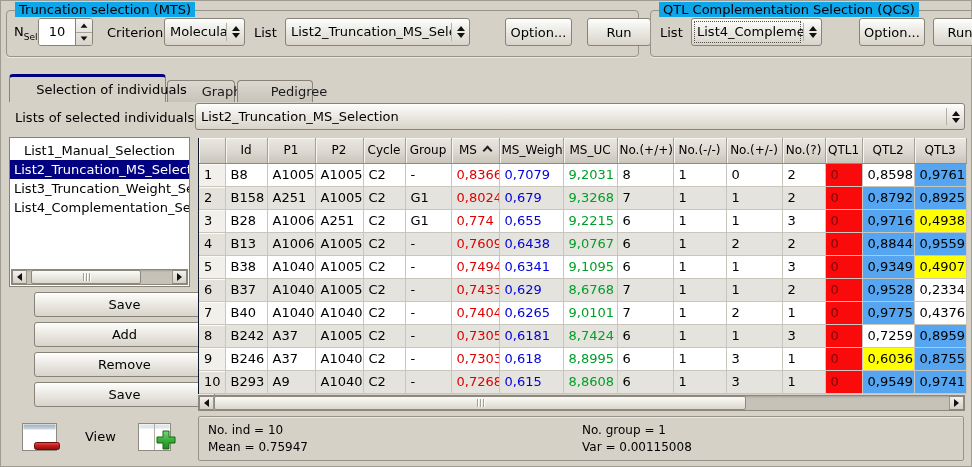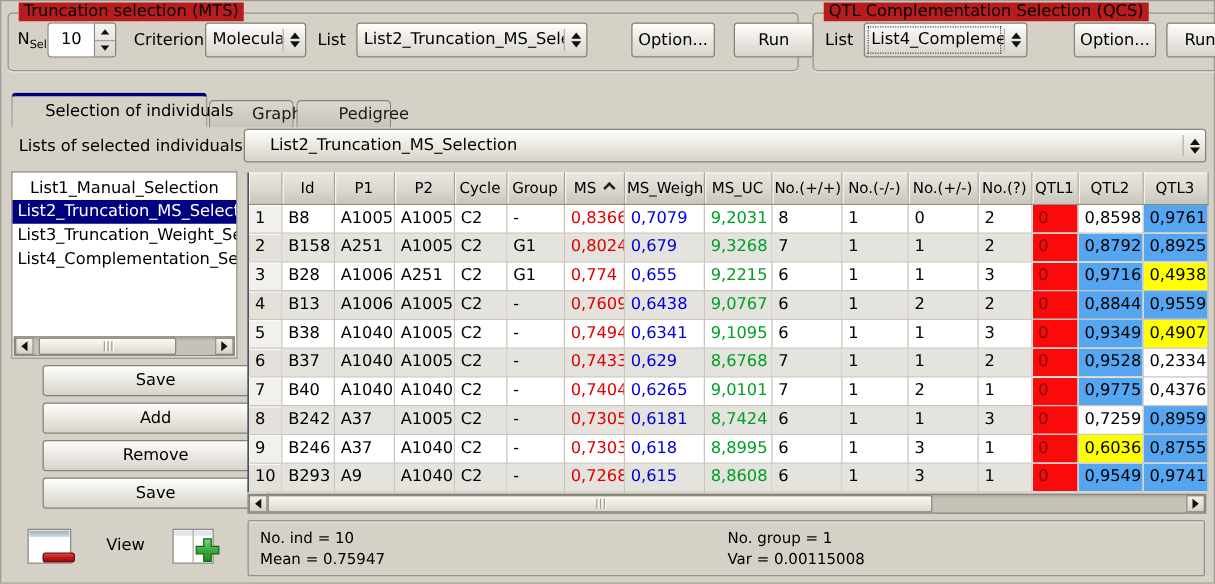--- a/index.html
+++ b/index.html
@@ -8,21 +8,21 @@
     width:972px; height:467px;
     font-family:"DejaVu Sans","Liberation Sans",sans-serif;
     font-size:13px; color:#000;
     background:#d5d1c7;
     position:relative; overflow:hidden;
   }
   .window { position:absolute; inset:0; border:1px solid #a19c92; background:#d5d1c7; }
 
   
   .groupbox { position:absolute; border:1px solid #97928a; border-radius:4px; box-shadow:0 1px 0 rgba(255,255,255,.55); }
-  .gb-title { position:absolute; top:-9px; left:8px; background:#b91c1c; padding:0 4px; white-space:nowrap; }
+  .gb-title { position:absolute; top:-9px; left:8px; background:#0ea5e9; padding:0 4px; white-space:nowrap; }
   .gb-mts { left:5px; top:9px; width:633px; height:47px; }
   .gb-qcs { left:649px; top:9px; width:343px; height:47px; }
   .lbl { position:absolute; white-space:nowrap; }
   .lbl sub { font-size:9px; }
 
   
   .btn {
     position:absolute; height:28px;
     border:1px solid #87example;  
   }
@@ -174,21 +174,21 @@
     </div>
     <div class="btn" style="left:183px;top:7px;width:66px;">Option...</div>
     <div class="btn" style="left:257px;top:7px;width:54px;">Run</div>
   </div>
 
   <div class="tab active">Selection of individuals</div>
   <div class="tab inactive tab-graphs">Graphs</div>
   <div class="tab inactive tab-pedigree">Pedigree</div>
 
   <span class="lbl" style="left:14px;top:109px;">Lists of selected individuals</span>
-  <div class="combo" style="left:194px;top:102px;width:770px;height:27px;padding-left:15px;">
+  <div class="combo" style="left:194px;top:102px;width:770px;height:27px;">
     <div class="combo-text">List2_Truncation_MS_Selection</div>
     <div class="combo-sep"></div>
     <div class="combo-arrows">
         <i class="tri-up"></i>
         <i class="tri-dn"></i>
       </div>
   </div>
 
   <div class="listbox">
     <div style="padding-top:3px;">

